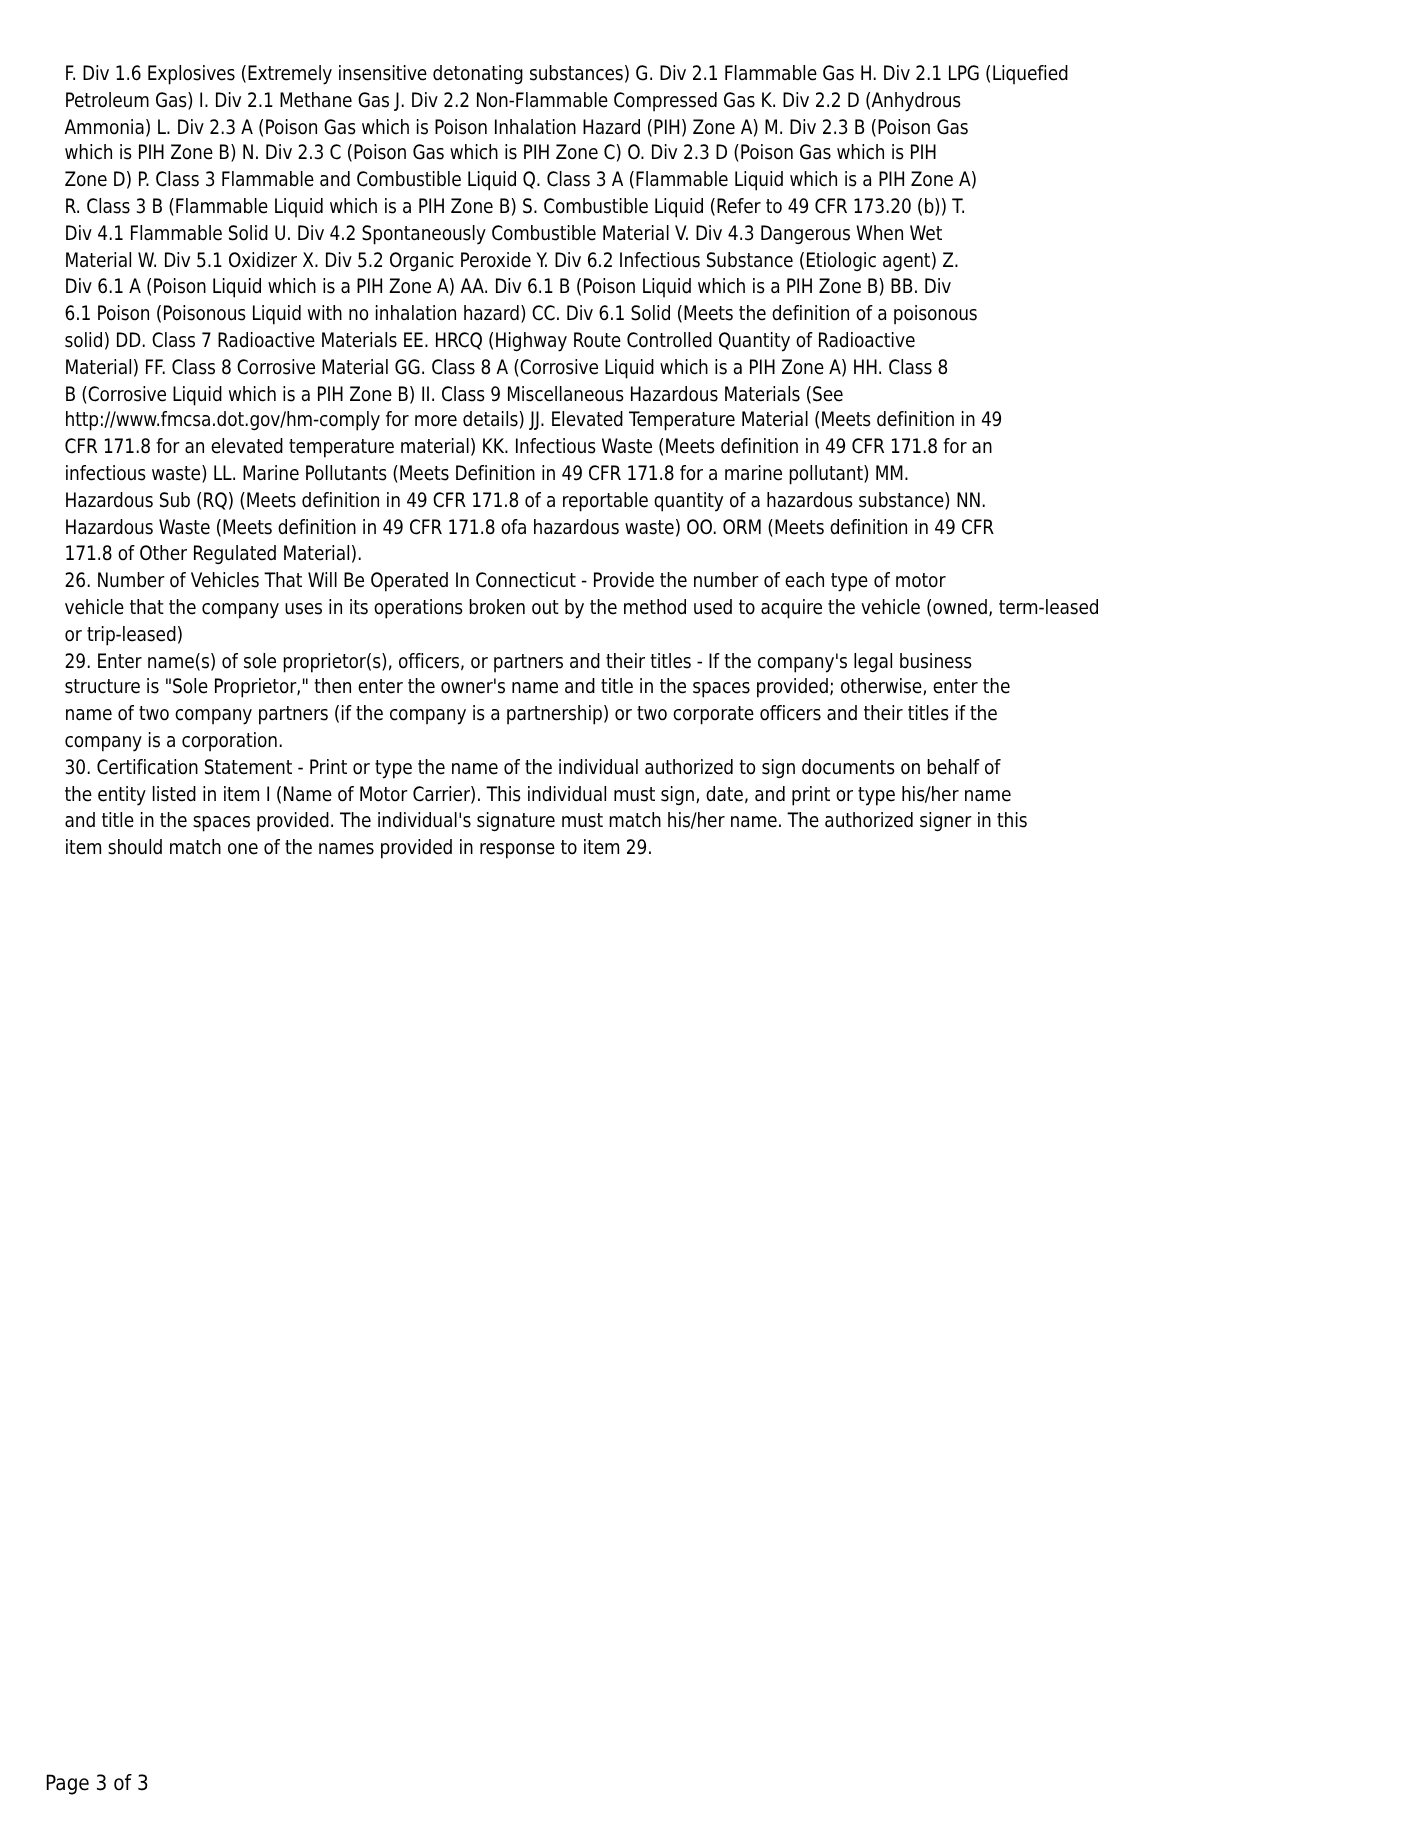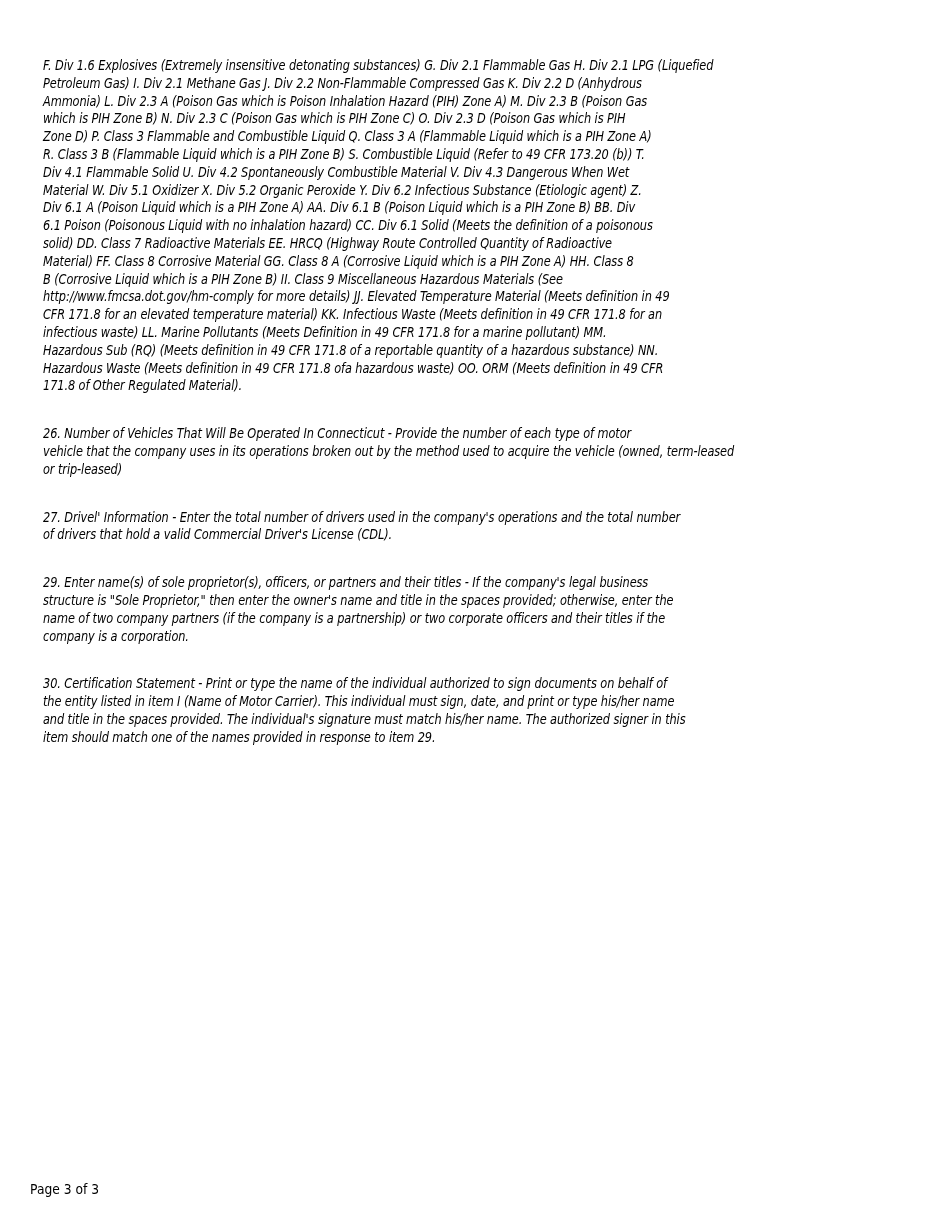--- a/index.html
+++ b/index.html
@@ -2,33 +2,33 @@
 <html><head>
 <meta charset="utf-8">
 <style>
   html, body { margin: 0; padding: 0; background: #ffffff; }
   body {
     width: 950px; height: 1230px; position: relative; overflow: hidden;
     font-family: "DejaVu Sans", sans-serif;
     color: #000000;
   }
   .page-content {
-    position: absolute; left: 43px; top: 57px; width: 800px; font-style: italic;
+    position: absolute; left: 43px; top: 41px; width: 800px;
   }
   .block { margin: 0; }
   .line {
     display: block;
     font-size: 13.2px;
     line-height: 17.8px;
     white-space: nowrap;
     transform: scaleX(0.86);
     transform-origin: left center;
     letter-spacing: -0.1px;
   }
-  .block.spaced { margin-top: 30px; }
+  .block.spaced { margin-top: 0; }
   .footer {
     position: absolute; left: 30px; top: 1180px;
     font-size: 14px; line-height: 18px;
     transform: scaleX(0.88); transform-origin: left center;
     white-space: nowrap;
   }
 </style>
 </head>
 <body>
 
@@ -55,24 +55,20 @@
     <span class="line">Hazardous Waste (Meets definition in 49 CFR 171.8 ofa hazardous waste) OO. ORM (Meets definition in 49 CFR</span>
     <span class="line">171.8 of Other Regulated Material).</span>
   </div>
 
   <div class="block spaced">
     <span class="line">26. Number of Vehicles That Will Be Operated In Connecticut - Provide the number of each type of motor</span>
     <span class="line">vehicle that the company uses in its operations broken out by the method used to acquire the vehicle (owned, term-leased</span>
     <span class="line">or trip-leased)</span>
   </div>
 
-  <div class="block spaced">
-    <span class="line">27. Drivel' Information - Enter the total number of drivers used in the company's operations and the total number</span>
-    <span class="line">of drivers that hold a valid Commercial Driver's License (CDL).</span>
-  </div>
 
 
   <div class="block spaced">
     <span class="line">29. Enter name(s) of sole proprietor(s), officers, or partners and their titles - If the company's legal business</span>
     <span class="line">structure is "Sole Proprietor," then enter the owner's name and title in the spaces provided; otherwise, enter the</span>
     <span class="line">name of two company partners (if the company is a partnership) or two corporate officers and their titles if the</span>
     <span class="line">company is a corporation.</span>
   </div>
 
   <div class="block spaced">

